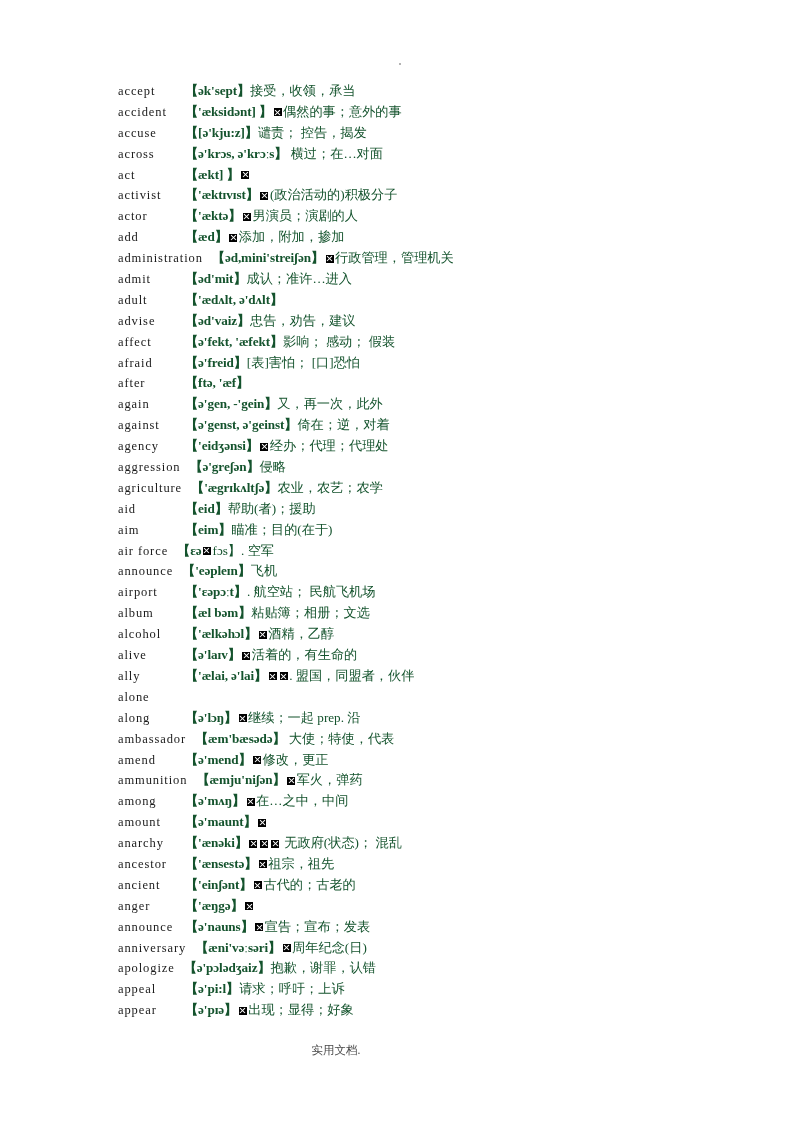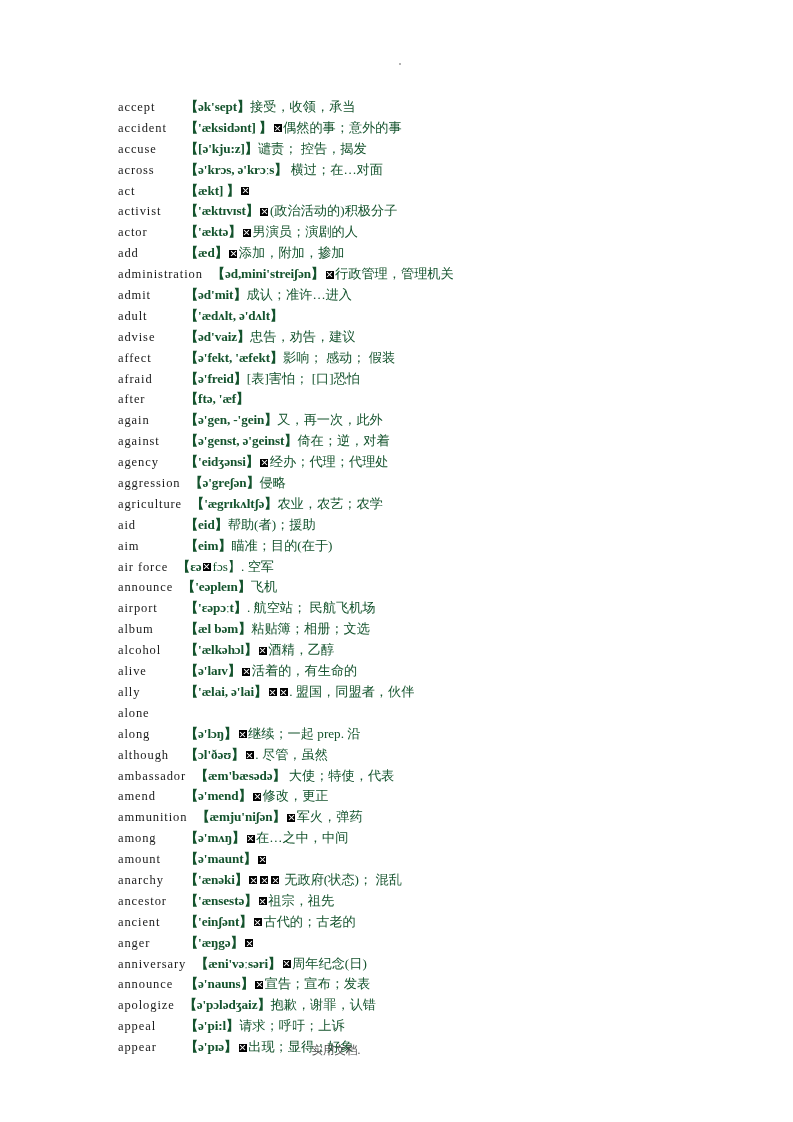--- a/index.html
+++ b/index.html
@@ -43,21 +43,20 @@
     line-height: 20.9px;
     white-space: nowrap;
   }
   .headword {
     font-family: "Liberation Serif", "DejaVu Serif", serif;
     font-size: 12.5px;
     letter-spacing: 0.9px;
     color: #1a1a1a;
     flex: 0 0 auto;
     min-width: 67px;
-    margin-top: 16px;
   }
   
   .entry.wide .headword {
     min-width: 0;
     padding-right: 9px;
   }
   .rest {
     font-family: "Liberation Serif", "DejaVu Serif", serif;
     font-size: 13.2px;
     color: #14532d;
@@ -227,24 +226,20 @@
         <span class="headword">ally</span>
         <span class="rest"><span class="phon">【'ælai, ə'lai】</span><span class="box"></span><span class="box"></span><span class="gloss">. 盟国，同盟者，伙伴</span></span>
       </div>
       <div class="entry">
         <span class="headword">alone</span>
       </div>
       <div class="entry">
         <span class="headword">along</span>
         <span class="rest"><span class="phon">【ə'lɔŋ】</span><span class="box"></span><span class="gloss">继续；一起 prep. 沿</span></span>
       </div>
-      <div class="entry">
-        <span class="headword">although</span>
-        <span class="rest"><span class="phon">【ɔl'ðəʊ】</span><span class="box"></span><span class="gloss">. 尽管，虽然</span></span>
-      </div>
       <div class="entry wide">
         <span class="headword">ambassador</span>
         <span class="rest"><span class="phon">【æm'bæsədə】</span><span class="gloss"> 大使；特使，代表</span></span>
       </div>
       <div class="entry">
         <span class="headword">amend</span>
         <span class="rest"><span class="phon">【ə'mend】</span><span class="box"></span><span class="gloss">修改，更正</span></span>
       </div>
       <div class="entry wide">
         <span class="headword">ammunition</span>
@@ -267,28 +262,28 @@
         <span class="rest"><span class="phon">【'ænsestə】</span><span class="box"></span><span class="gloss">祖宗，祖先</span></span>
       </div>
       <div class="entry">
         <span class="headword">ancient</span>
         <span class="rest"><span class="phon">【'einʃənt】</span><span class="box"></span><span class="gloss">古代的；古老的</span></span>
       </div>
       <div class="entry">
         <span class="headword">anger</span>
         <span class="rest"><span class="phon">【'æŋgə】</span><span class="box"></span><span class="gloss"></span></span>
       </div>
+      <div class="entry">
+        <span class="headword">announce</span>
+        <span class="rest"><span class="phon">【ə'nauns】</span><span class="box"></span><span class="gloss">宣告；宣布；发表</span></span>
+      </div>
       <div class="entry wide">
         <span class="headword">anniversary</span>
         <span class="rest"><span class="phon">【æni'vəːsəri】</span><span class="box"></span><span class="gloss">周年纪念(日)</span></span>
       </div>
-      <div class="entry">
-        <span class="headword">announce</span>
-        <span class="rest"><span class="phon">【ə'nauns】</span><span class="box"></span><span class="gloss">宣告；宣布；发表</span></span>
-      </div>
       <div class="entry wide">
         <span class="headword">apologize</span>
         <span class="rest"><span class="phon">【ə'pɔlədʒaiz】</span><span class="gloss">抱歉，谢罪，认错</span></span>
       </div>
       <div class="entry">
         <span class="headword">appeal</span>
         <span class="rest"><span class="phon">【ə'pi:l】</span><span class="gloss">请求；呼吁；上诉</span></span>
       </div>
       <div class="entry">
         <span class="headword">appear</span>

